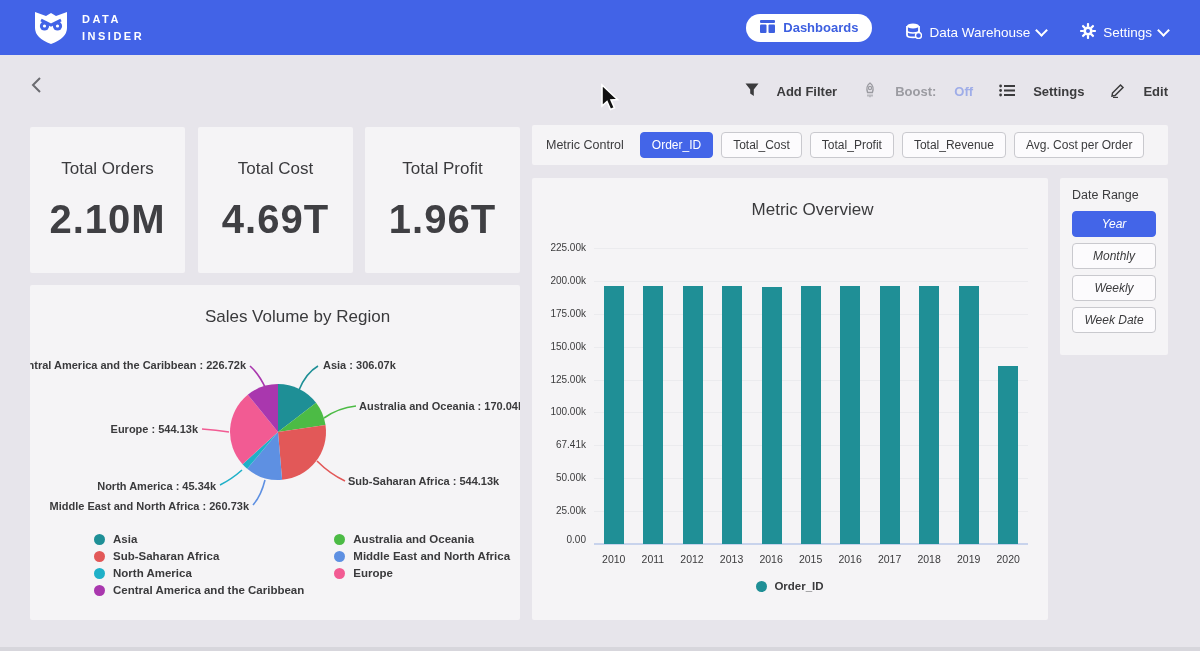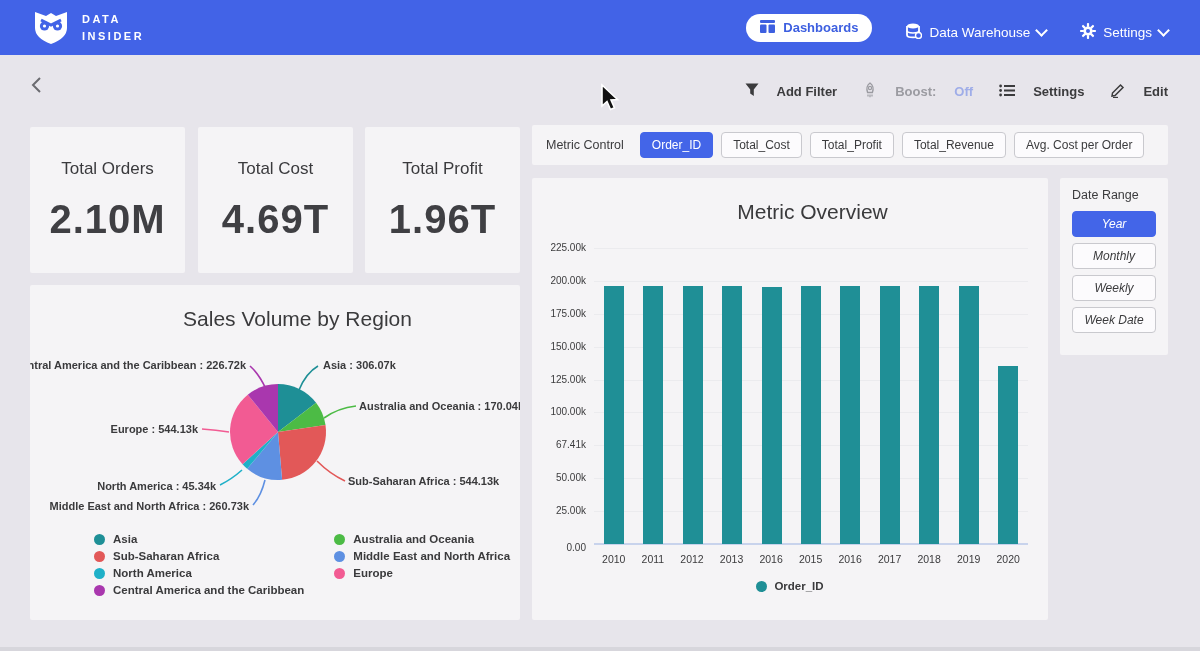--- a/index.html
+++ b/index.html
@@ -28,21 +28,21 @@
   .action .muted { color:#9b9ba1; }
   .boost-off { color:#9fade8; }
 
   
   .card { position:absolute; background:#f5f4f6; border-radius:2px; }
   .kpi { width:155px; height:146px; top:127px; display:flex; flex-direction:column;
          align-items:center; justify-content:center; gap:18px; }
   .kpi-label { font-size:17px; font-weight:500; color:#3a3a3d; }
   .kpi-value { font-size:40px; font-weight:bold; color:#3f3f43; letter-spacing:1px; }
 
-  .chart-title { text-align:center; font-size:21px; color:#3a3a3c;padding-left:45px; }
+  .chart-title { text-align:center; font-size:17px; color:#3a3a3c;padding-left:45px; }
 
   
   .metric-card { left:532px; top:125px; width:636px; height:40px; display:flex; align-items:center; padding:0 14px; gap:8px; }
   .metric-label { font-size:12.5px; color:#3b3b3d; margin-right:8px; }
   .ctl-btn { font-family:inherit; font-size:12px; color:#3b3b3d; background:#fcfbfd; border:1px solid #c9c9ce;
              border-radius:4px; padding:5px 11px; cursor:pointer; white-space:nowrap; }
   .ctl-btn.selected { background:#4365e8; border-color:#4365e8; color:#fff; }
 
   
   .bar-card { left:532px; top:178px; width:516px; height:442px; }
@@ -242,21 +242,21 @@
       <div class="ytick" style="top: 195.556px;">125.00k</div>
       <div class="gridline" style="top: 234.444px;"></div>
       <div class="ytick" style="top: 228.444px;">100.00k</div>
       <div class="gridline" style="top: 267.333px;"></div>
       <div class="ytick" style="top: 261.333px;">67.41k</div>
       <div class="gridline" style="top: 300.222px;"></div>
       <div class="ytick" style="top: 294.222px;">50.00k</div>
       <div class="gridline" style="top: 333.111px;"></div>
       <div class="ytick" style="top: 327.111px;">25.00k</div>
       <div class="baseline" style="top: 365px;"></div>
-      <div class="ytick" style="top: 364px;">0.00</div>
+      <div class="ytick" style="top: 356px;">0.00</div>
       <div class="bars">
         <div class="bar" title="2010: 195.9k" style="height: 257.717px; background: rgb(31, 143, 150);"></div>
         <div class="bar" title="2011: 195.8k" style="height: 257.586px; background: rgb(31, 143, 150);"></div>
         <div class="bar" title="2012: 196.5k" style="height: 258.507px; background: rgb(31, 143, 150);"></div>
         <div class="bar" title="2013: 195.9k" style="height: 257.717px; background: rgb(31, 143, 150);"></div>
         <div class="bar" title="2014: 195.7k" style="height: 257.454px; background: rgb(31, 143, 150);"></div>
         <div class="bar" title="2015: 195.8k" style="height: 257.586px; background: rgb(31, 143, 150);"></div>
         <div class="bar" title="2016: 196.5k" style="height: 258.507px; background: rgb(31, 143, 150);"></div>
         <div class="bar" title="2017: 195.9k" style="height: 257.717px; background: rgb(31, 143, 150);"></div>
         <div class="bar" title="2018: 195.8k" style="height: 257.586px; background: rgb(31, 143, 150);"></div>

